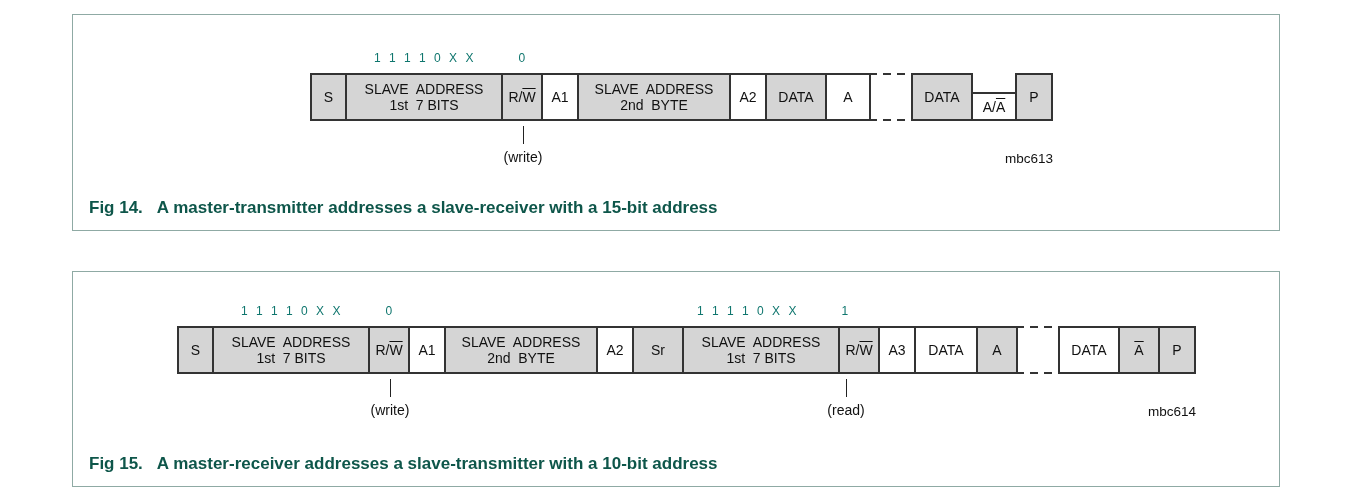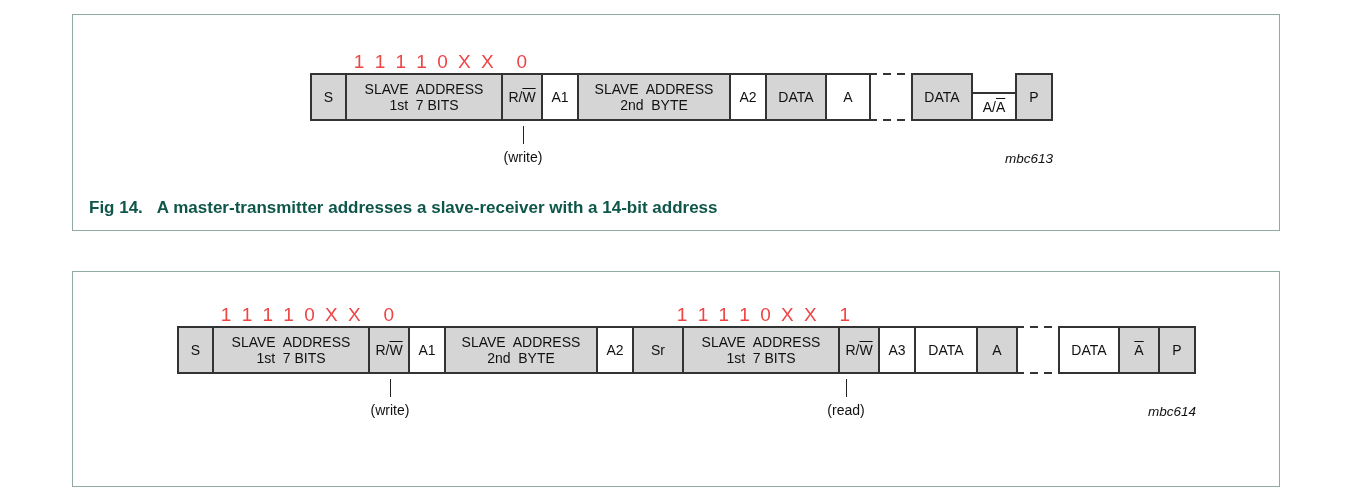--- a/index.html
+++ b/index.html
@@ -29,25 +29,25 @@
   .gap{flex:none;position:relative;box-sizing:border-box;background:transparent;}
   .gap::before,.gap::after{
     content:"";position:absolute;left:-2px;right:-2px;height:2px;
     background:repeating-linear-gradient(90deg,#333 0 8px,transparent 8px 14px);
   }
   .gap::before{top:0;}
   .gap::after{bottom:0;}
 
   .bits{
     position:absolute;top:-22px;transform:translateX(-50%);
-    font-size:19px;letter-spacing:2.5px;white-space:pre;color:#ef4444;
+    font-size:12px;letter-spacing:2.5px;white-space:pre;color:#0f766e;
   }
   .note-line{position:absolute;top:53px;height:18px;width:0;border-left:1.5px solid #222;}
   .note-text{position:absolute;top:76px;transform:translateX(-50%);font-size:14px;color:#111;}
-  .code{position:absolute;top:78px;right:0;font-size:13.5px;font-style:italic;color:#111;}
+  .code{position:absolute;top:78px;right:0;font-size:13.5px;color:#111;}
 
   .caption{position:absolute;left:16px;bottom:12px;font-size:17px;font-weight:bold;color:#0e564a;}
   .cap-label{margin-right:14px;}
 </style>
 </head>
 <body>
 
 <div class="canvas">
 
   <div class="figure-frame frame-14">
@@ -88,21 +88,21 @@
         <div class="cell shaded" style="width: 38px; margin-left: -2px;">
           <div class="cl">P</div>
         </div>
         <span class="bits" style="left: 115px;">1 1 1 1 0 X X</span>
         <span class="bits" style="left: 213px;">0</span>
         <span class="note-line" style="left: 213px;"></span>
         <span class="note-text" style="left: 213px;">(write)</span>
         <span class="code">mbc613</span>
       </div>
     <div class="caption">
-      <span class="cap-label">Fig 14.</span><span>A master-transmitter addresses a slave-receiver with a 14-bit address</span>
+      <span class="cap-label">Fig 14.</span><span>A master-transmitter addresses a slave-receiver with a 15-bit address</span>
     </div>
   </div>
 
   <div class="figure-frame frame-15">
     <div class="row">
         <div class="cell shaded" style="width: 37px;">
           <div class="cl">S</div>
         </div>
         <div class="cell shaded" style="width: 158px; margin-left: -2px;">
           <div class="cl">SLAVE  ADDRESS</div>
@@ -153,15 +153,18 @@
         <span class="bits" style="left: 115px;">1 1 1 1 0 X X</span>
         <span class="bits" style="left: 213px;">0</span>
         <span class="bits" style="left: 571px;">1 1 1 1 0 X X</span>
         <span class="bits" style="left: 669px;">1</span>
         <span class="note-line" style="left: 213px;"></span>
         <span class="note-text" style="left: 213px;">(write)</span>
         <span class="note-line" style="left: 669px;"></span>
         <span class="note-text" style="left: 669px;">(read)</span>
         <span class="code">mbc614</span>
       </div>
+    <div class="caption">
+      <span class="cap-label">Fig 15.</span><span>A master-receiver addresses a slave-transmitter with a 10-bit address</span>
+    </div>
   </div>
 
 </div>
 
 </body></html>

